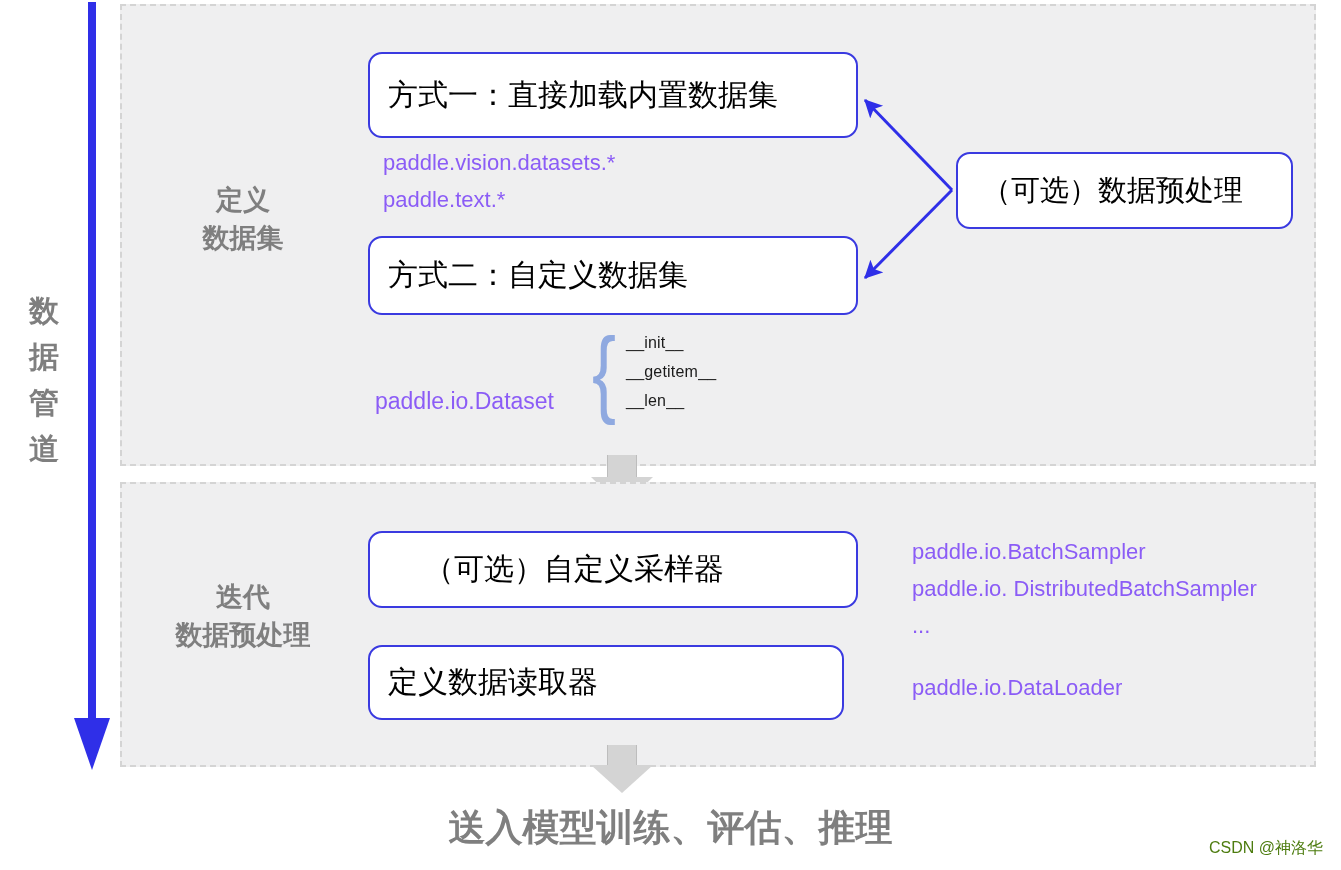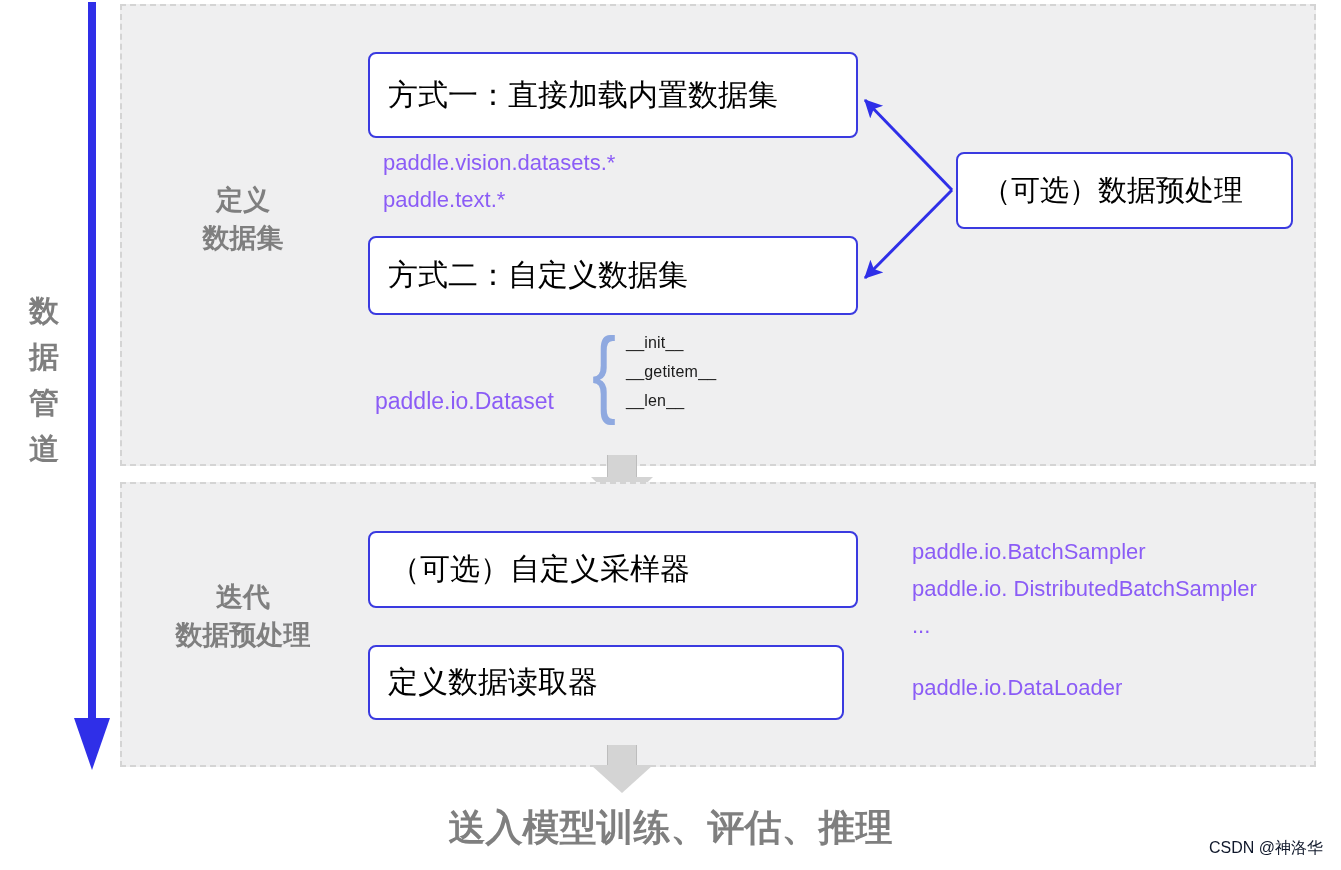--- a/index.html
+++ b/index.html
@@ -71,31 +71,31 @@
     white-space: pre-line;
   }
   #label-define  { left: 150px; top: 181px; width: 186px; }
   #label-iterate { left: 140px; top: 578px; width: 206px; }
 
   
   .rbox {
     position: absolute;
     background: #ffffff;
     border: 2.5px solid #3a3ae0;
-    border-radius: 8px;
+    border-radius: 14px;
     box-sizing: border-box;
     display: flex;
     align-items: center;
     color: #000000;
     font-size: 30px;
   }
   #box-method1 { left: 368px; top: 52px;  width: 490px; height: 86px; }
   #box-method2 { left: 368px; top: 236px; width: 490px; height: 79px; }
   #box-preproc { left: 956px; top: 152px; width: 337px; height: 77px; font-size: 29px; }
-  #box-sampler { left: 368px; top: 531px; width: 490px; height: 77px; }
+  #box-sampler { left: 368px; top: 531px; width: 490px; height: 77px; padding-left: 34px; }
   #box-loader  { left: 368px; top: 645px; width: 476px; height: 75px; }
 
   .rbox > span { padding-left: 18px; }
   #box-preproc > span { padding-left: 24px; }
   #box-sampler > span { padding-left: 20px; }
 
   
   .api {
     position: absolute;
     color: #8b5cf6;
@@ -171,21 +171,21 @@
     color: #7f7f7f;
     font-weight: bold;
     font-size: 37px;
   }
 
   
   #watermark {
     position: absolute;
     right: 18px;
     bottom: 11px;
-    color: #0f172a;
+    color: #4d7c0f;
     font-size: 16px;
   }
 
   
   #connectors {
     position: absolute;
     left: 0;
     top: 0;
     width: 1341px;
     height: 870px;

